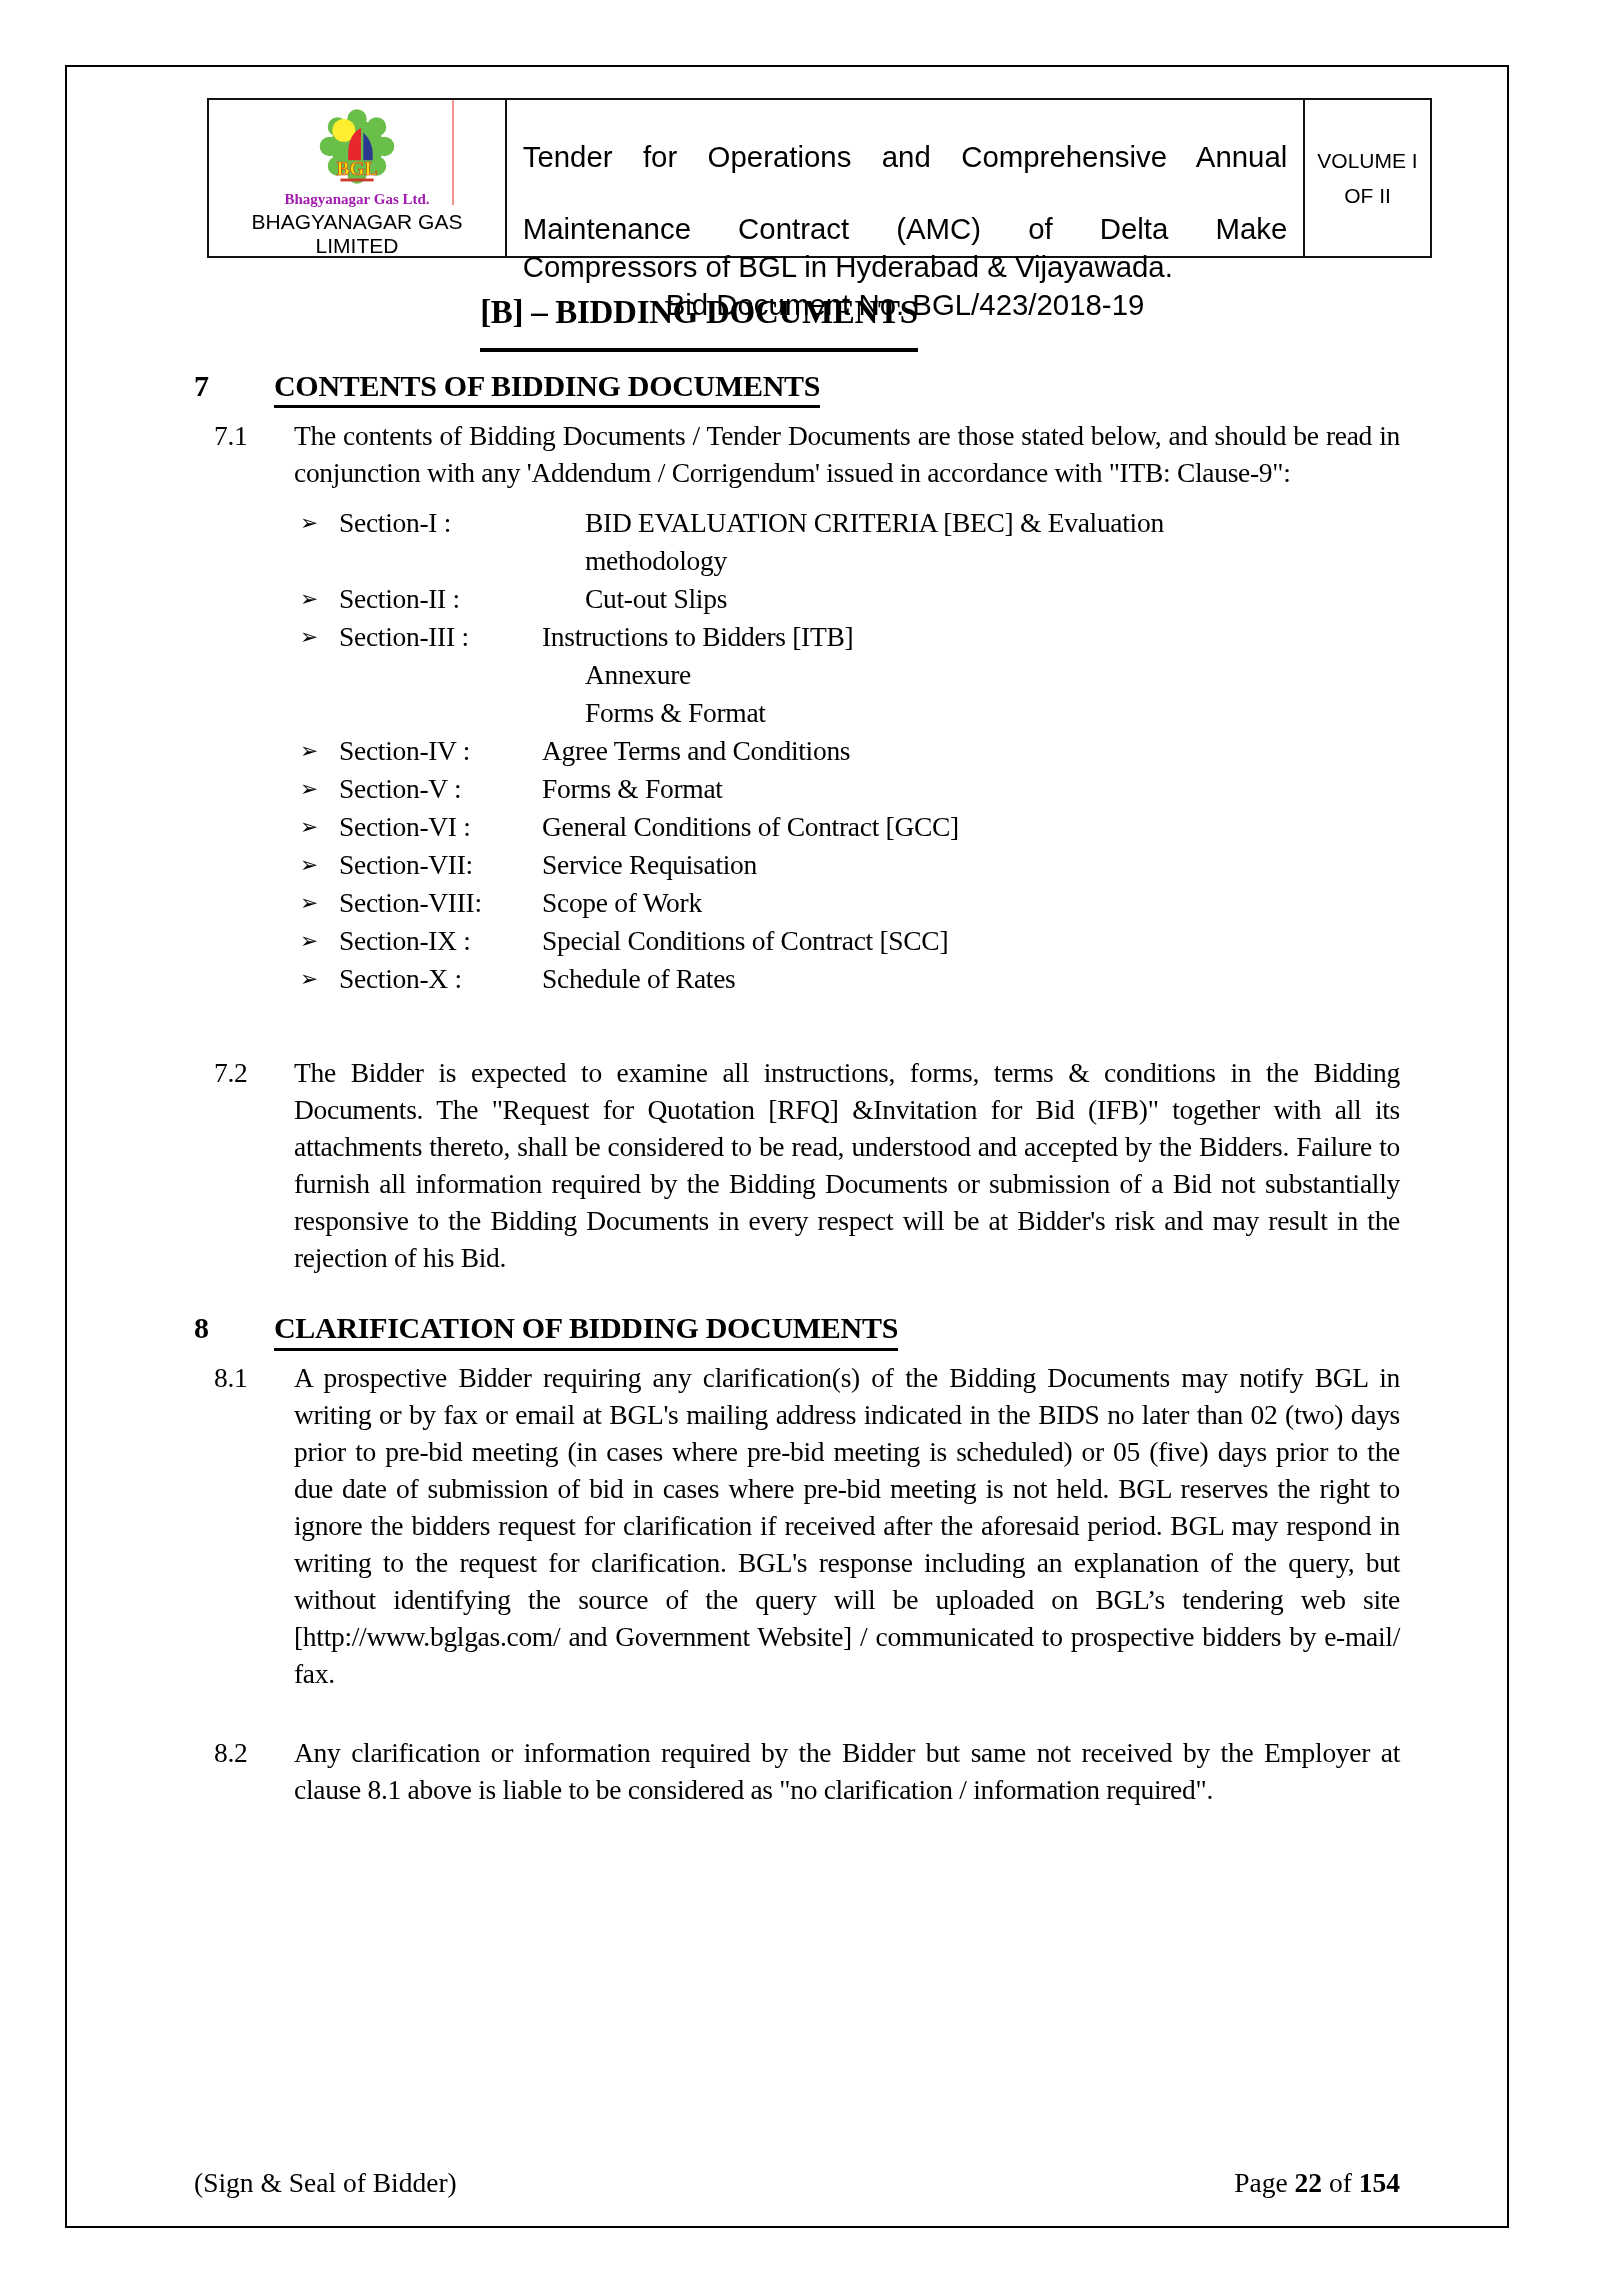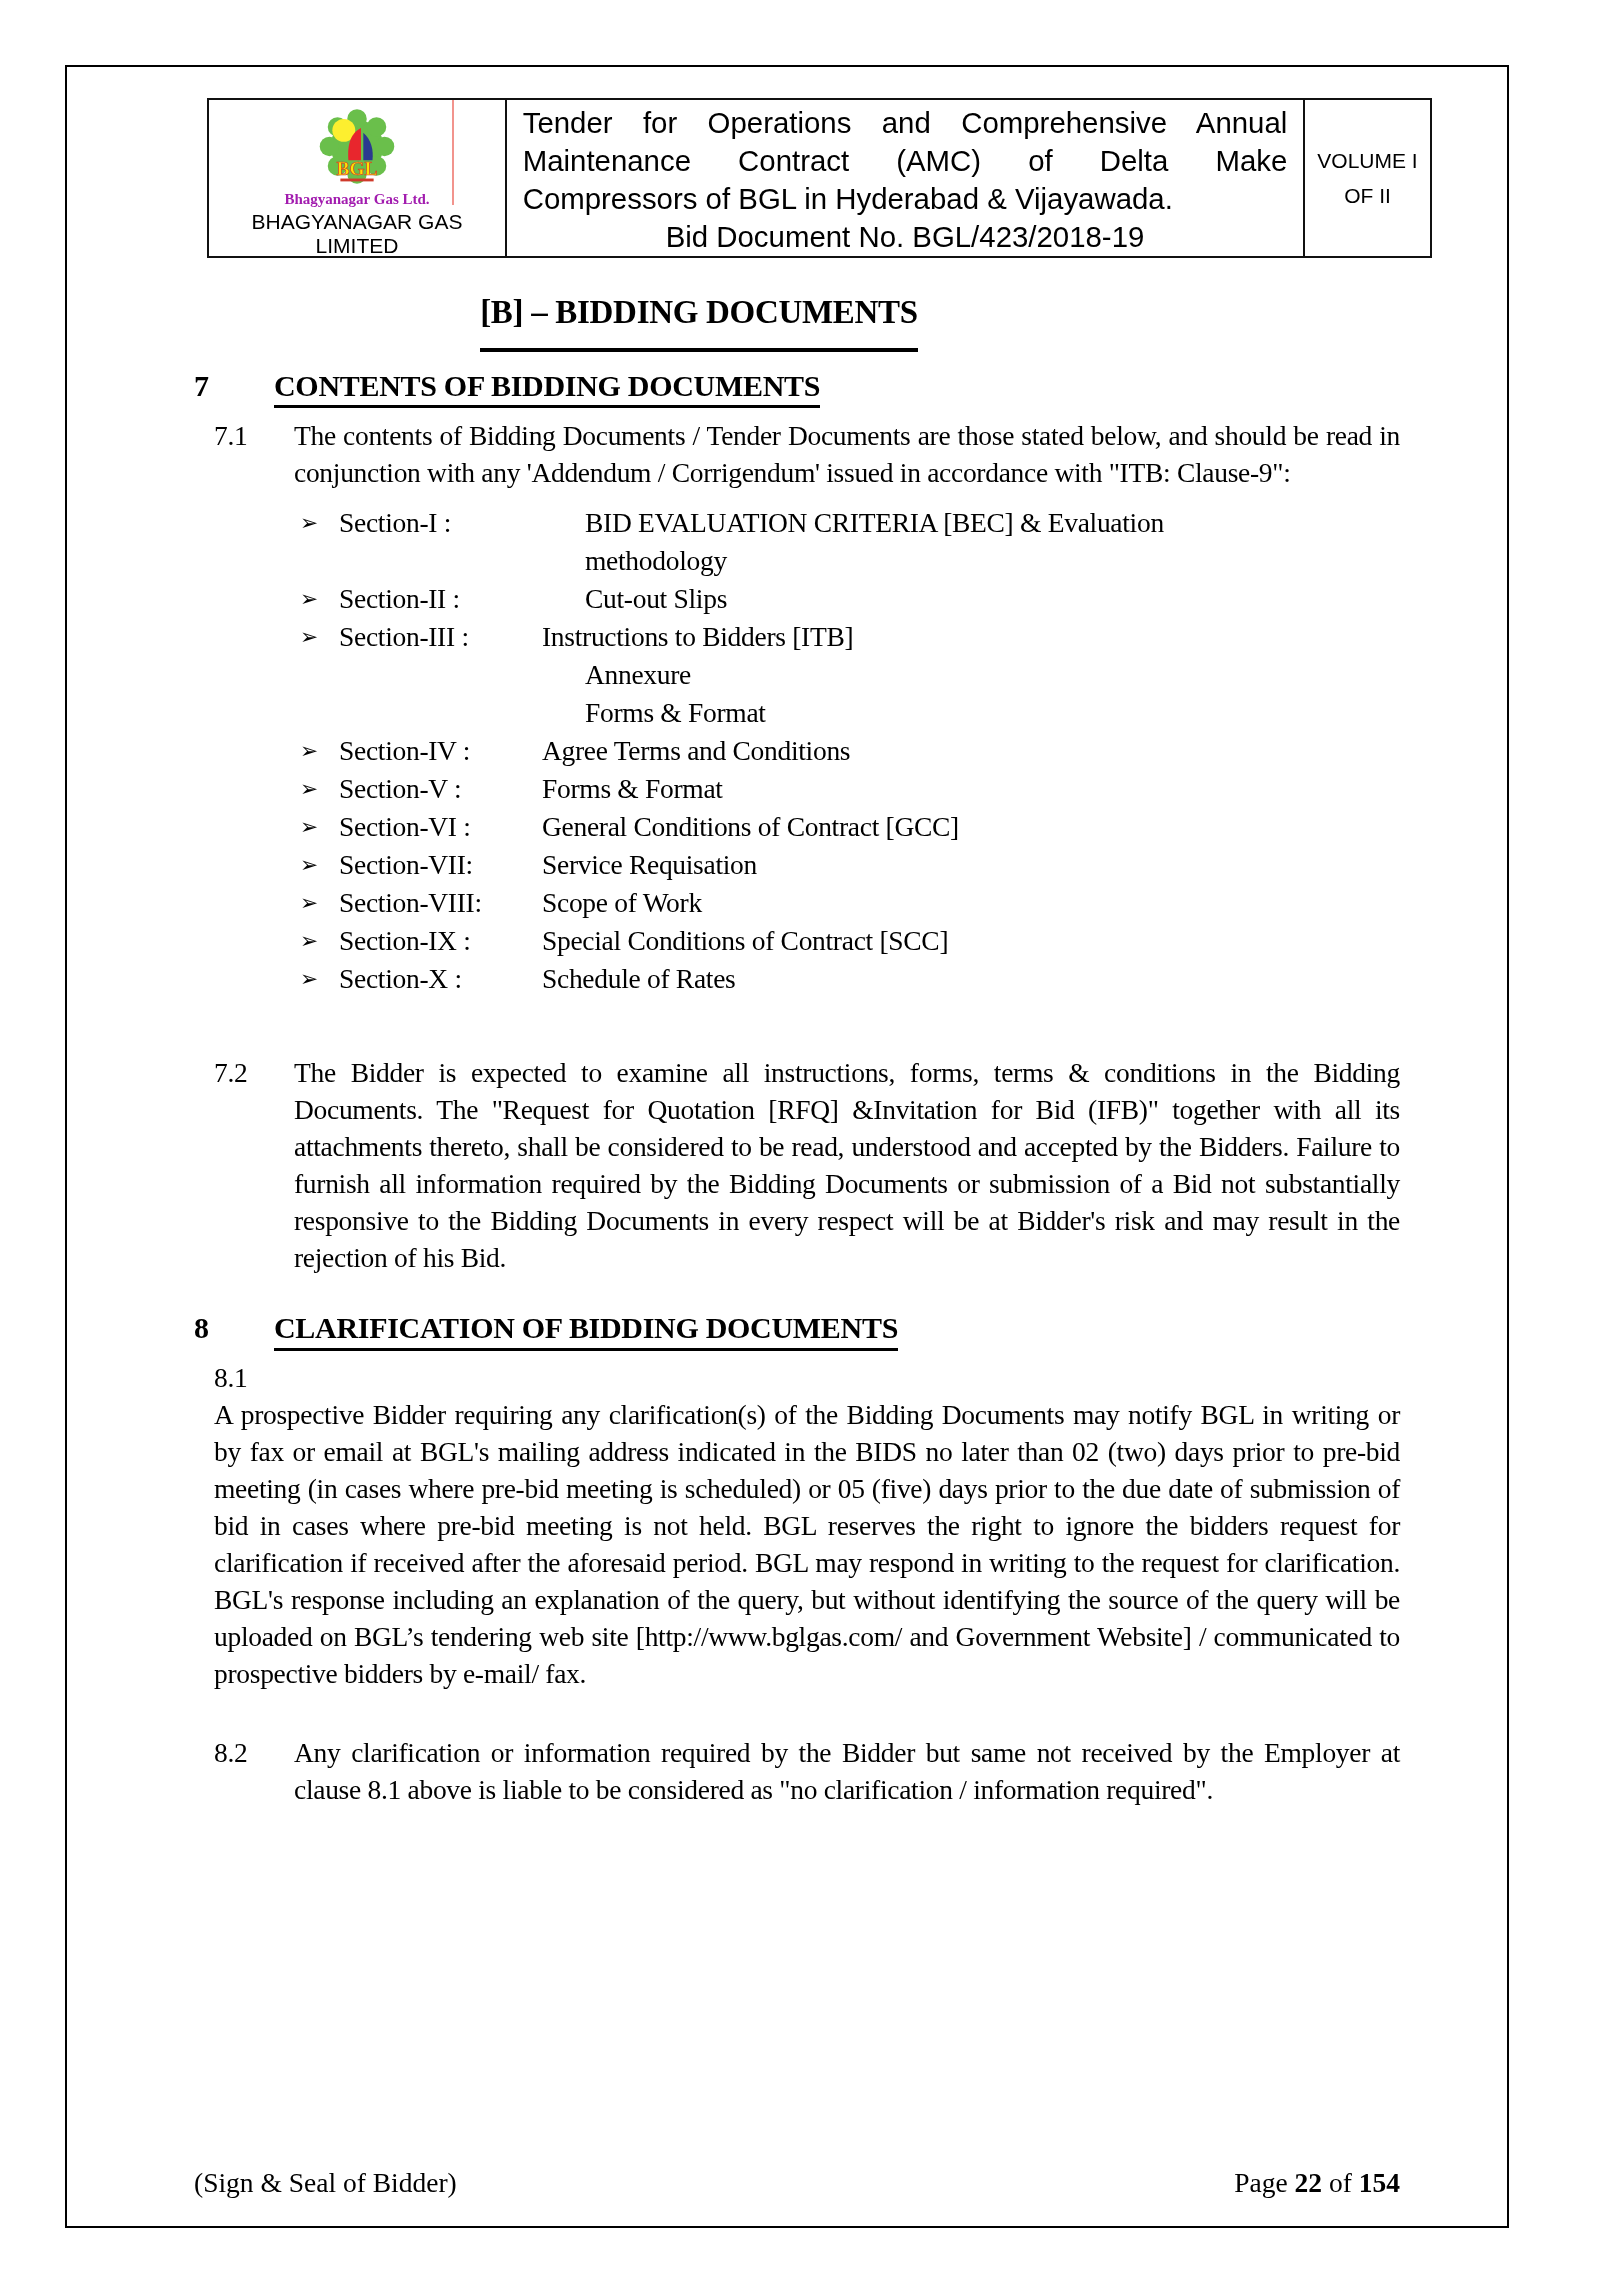--- a/index.html
+++ b/index.html
@@ -16,21 +16,21 @@
   .hdr {
     margin:31px 0 0 140px; width:1225px; height:160px;
     border:2.6px solid #111; display:flex;
     font-family:"Liberation Sans", sans-serif;
   }
   .hcell-logo { width:298px; border-right:2px solid #111; position:relative; text-align:center; padding-top:3.9px; }
   .accentline { position:absolute; right:51px; top:0; width:2px; height:105px; background:#f2948d; }
   .logo-subtitle { font-family:"Liberation Serif", serif; font-weight:bold; color:#a21caf; font-size:15px; line-height:15.7px; }
   .complines { font-size:21px; line-height:24px; margin-top:2px; letter-spacing:0; }
   .hcell-title { width:798px; border-right:2px solid #111; padding:3.9px 15.7px 0; font-size:29.4px; line-height:38px; }
-  .tj { text-align:justify; text-align-last:justify; }
+  .tj { text-align:justify; text-align-last:justify;margin-top:34px; }
   .tl { text-align:left; }
   .tc { text-align:center; }
   .hcell-vol { flex:1; display:flex; flex-direction:column; justify-content:center; align-items:center; font-size:21px; line-height:35px; }
   
   .content { padding:0 107px 0 127px; font-size:27.5px; line-height:37px; letter-spacing:-0.3px; }
   .doc-title { margin-top:36px; text-align:center; padding-right:196px; font-size:33px; font-weight:bold; }
   .doc-title span { border-bottom:4.6px solid #000; padding-bottom:18px; }
   .sect-head { display:flex; margin-top:36px; font-size:30px; font-weight:bold; }
   .sect-head .cnum { width:80px; flex:none; }
   .sect-head .stitle { border-bottom:3.9px solid #000; padding-bottom:1.3px; }
@@ -39,21 +39,21 @@
   .cnum { width:80px; flex:none; }
   .ctext { flex:1; text-align:justify; }
   .list { margin-top:13px; }
   .lrow { display:flex; line-height:38px; }
   .lbullet { margin-left:106px; width:39px; flex:none; font-family:"DejaVu Sans", sans-serif; font-size:21.6px; }
   .lname { width:203px; flex:none; }
   .pad { margin-left:43px; }
   .lcont { margin-left:391px; }
   .note { margin-left:80px; margin-top:51px; }
   .clause72 { margin-top:56px; }
-  .clause81 { margin-top:7.9px;flex-direction:column; }
+  .clause81 { margin-top:7.9px; }
   .clause82 { margin-top:42px; }
   .footer {
     position:absolute; left:0; right:0; bottom:27.5px; padding:0 107px 0 127px;
     display:flex; justify-content:space-between; font-size:27.5px;
   }
 </style>
 </head>
 <body>
 
 <div class="page">

